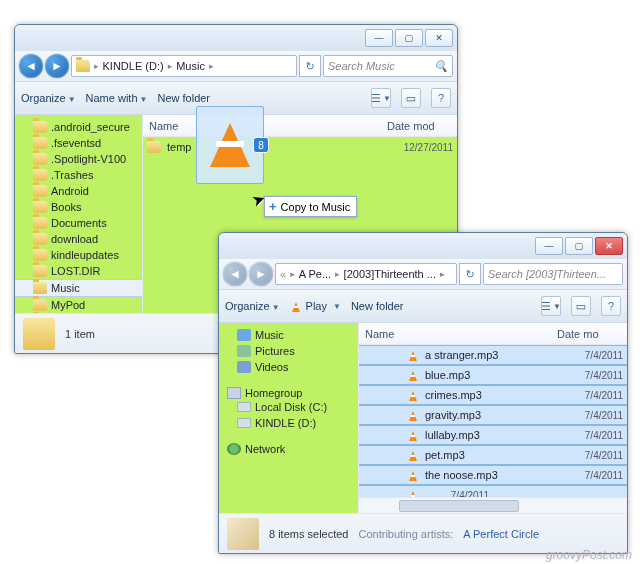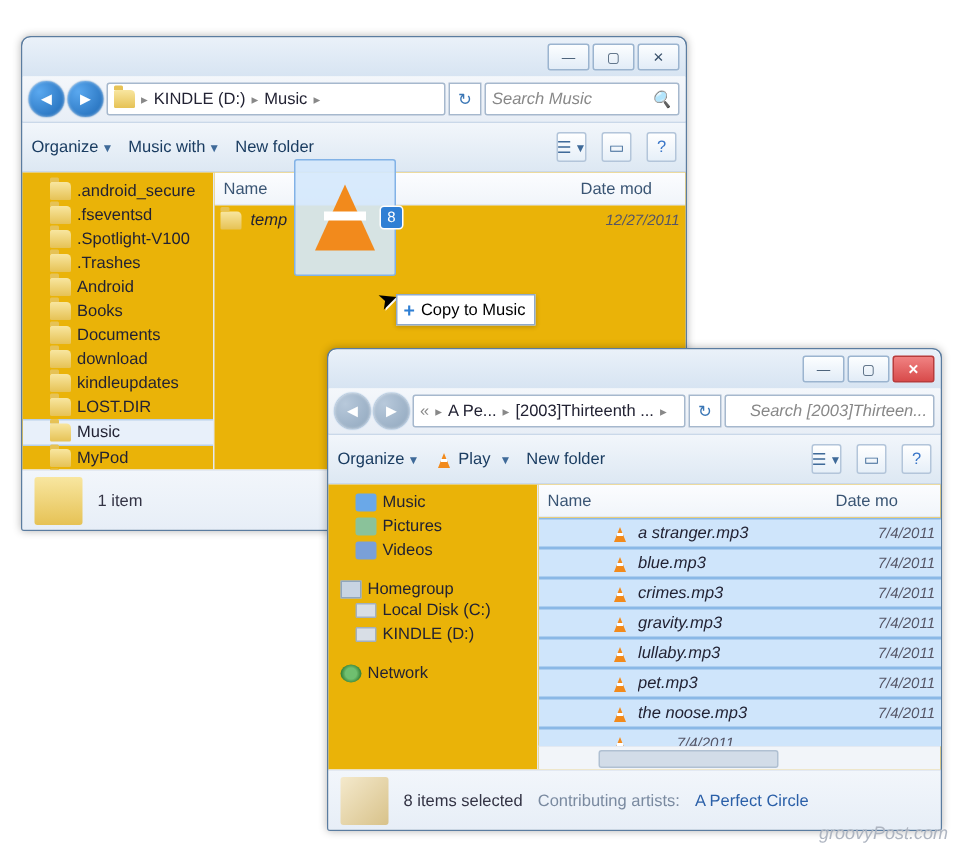--- a/index.html
+++ b/index.html
@@ -11,34 +11,34 @@
   .tb-btn { width:28px; height:18px; border:1px solid #9bb4cf; border-radius:2px; background:linear-gradient(#fcfeff,#e2ecf7); display:flex; align-items:center; justify-content:center; font-size:9px; color:#38506a;}
   .tb-close { background: linear-gradient(#f08282,#d84b4b); border-color:#b83c3c; color:#fff; font-weight:bold;}
   .navrow { height: 30px; display:flex; align-items:center; padding:2px 4px; gap:2px; background: linear-gradient(#f4f7fb,#e8eef6);}
   .nav-btn { width:24px; height:24px; border-radius:50%; background: radial-gradient(circle at 30% 30%, #5aa8ef, #1b66b3); display:flex; align-items:center; justify-content:center; color:#fff; font-size:12px; box-shadow: inset 0 0 2px rgba(255,255,255,0.6), 0 0 1px #2a6aaa;}
   .nav-btn.dim { background: radial-gradient(circle at 30% 30%, #b8c9db, #8fa6bd); }
   .addr { flex:1; height:22px; border:1px solid #a6b8cd; background:#fff; border-radius:2px; display:flex; align-items:center; padding:0 4px; gap:4px; font-size:11px; color:#223; overflow:hidden;}
   .addr .sep { color:#888; font-size:9px;}
   .folder-ico { width:14px; height:12px; background: linear-gradient(#f8e6a0,#e6c255); border-radius:1px 3px 1px 1px; position:relative; display:inline-block; flex:none;}
   .folder-ico::before { content:""; position:absolute; top:-3px; left:0; width:6px; height:3px; background:#e6c255; border-radius:1px 1px 0 0;}
   .refresh-btn { width:22px; height:22px; border:1px solid #a6b8cd; background:#fff; display:flex;align-items:center;justify-content:center; color:#3a76b5; font-size:11px;}
-  .searchbox { width:130px; height:22px; border:1px solid #a6b8cd; background:#fff; border-radius:2px; display:flex; align-items:center; padding:0 4px; gap:16px; color:#888; font-style:italic; font-size:11px;justify-content:flex-end;}
+  .searchbox { width:130px; height:22px; border:1px solid #a6b8cd; background:#fff; border-radius:2px; display:flex; align-items:center; padding:0 4px; gap:16px; color:#888; font-style:italic; font-size:11px;}
   .toolbar { height:28px; background: linear-gradient(#f2f6fb,#dde8f3); border-top:1px solid #cad8e9; border-bottom:1px solid #cad8e9; display:flex; align-items:center; padding:16px 6px; gap:10px; font-size:11px; color:#1a3c61;}
   .toolbar .spacer { flex:1; }
   .tb-ico { width:20px; height:20px; border:1px solid #b3c5da; border-radius:2px; background:linear-gradient(#fff,#e6eff8); display:flex;align-items:center;justify-content:center; font-size:11px; color:#3f6a99;}
-  .body { flex:1; display:flex; overflow:hidden; background:#eab308;}
+  .body { flex:1; display:flex; overflow:hidden; background:#bef264;}
   .sidebar { width:128px; border-right:1px solid #e3e9f2; overflow-y:auto; padding:4px 0; font-size:11px;}
   .side-item { display:flex; align-items:center; gap:4px; padding:2px 4px 2px 18px; color:#223; white-space:nowrap; cursor:default;}
   .side-item.sel { background:#e8f0fa; border:1px solid #b8d0ea; border-left:none; border-right:none;}
   .side-cat { padding-left:8px; font-weight:normal; color:#223; display:flex; align-items:center; gap:4px; margin-top:4px;}
   .content { flex:1; display:flex; flex-direction:column; overflow:hidden; position:relative;}
   .colheader { height:22px; border-bottom:1px solid #e3e9f2; display:flex; align-items:center; font-size:11px; color:#3a5574; background:linear-gradient(#fcfdff,#f1f5fa);}
   .col-name { flex:1; padding-left:6px;}
   .col-date { width:70px; text-align:left; }
-  .filelist { flex:1; overflow:auto;font-style:italic; }
+  .filelist { flex:1; overflow:auto; }
   .file-row { display:flex; align-items:center; height:20px; padding:0 4px; gap:6px; font-size:11px; color:#223;}
   .file-row.sel { background:#cfe5fb; border:1px solid #8ab8e6; border-left:none; border-right:none;padding-left:48px;}
   .file-row .fname { flex:1; white-space:nowrap; overflow:hidden; text-overflow:ellipsis;}
   .file-row .fdate { width:64px; color:#556; font-size:10px; text-align:right;}
   .vlc-ico-sm { width:12px; height:12px; position:relative; display:inline-block;}
   .vlc-ico-sm::before { content:""; position:absolute; bottom:0; left:2px; border-left:4px solid transparent; border-right:4px solid transparent; border-bottom:10px solid #f28a1c;}
   .vlc-ico-sm::after { content:""; position:absolute; bottom:4px; left:4px; width:4px; height:2px; background:#fff;}
   .status { height:40px; border-top:1px solid #e3e9f2; background: linear-gradient(#f2f6fb,#e7eef7); display:flex; align-items:center; padding:4px 8px; gap:10px; font-size:11px; color:#334;}
   .status-thumb { width:32px; height:32px; background: linear-gradient(#f8e6a0,#e6c255); border-radius:2px; flex:none;}
   .status-thumb.album { background: linear-gradient(135deg,#f4e9cc,#d8c28a); position:relative;}
@@ -82,21 +82,21 @@
     </div>
     <div class="refresh-btn">↻</div>
     <div class="searchbox">
       <span>Search Music</span>
       <span style="flex:1"></span>
       <span class="search-icon">🔍</span>
     </div>
   </div>
   <div class="toolbar">
     <span><span>Organize</span><span class="dropdown-caret">▼</span></span>
-    <span><span>Music with</span><span class="dropdown-caret">▼</span></span>
+    <span><span>Name with</span><span class="dropdown-caret">▼</span></span>
     <span>New folder</span>
     <span class="spacer"></span>
     <span class="tb-ico">☰<span class="dropdown-caret">▼</span></span>
     <span class="tb-ico">▭</span>
     <span class="tb-ico" style="color:#3a76c8">?</span>
   </div>
   <div class="body">
     <div class="sidebar" id="w1-sidebar">
         <div class="side-item">
           <span class="folder-ico"></span>

